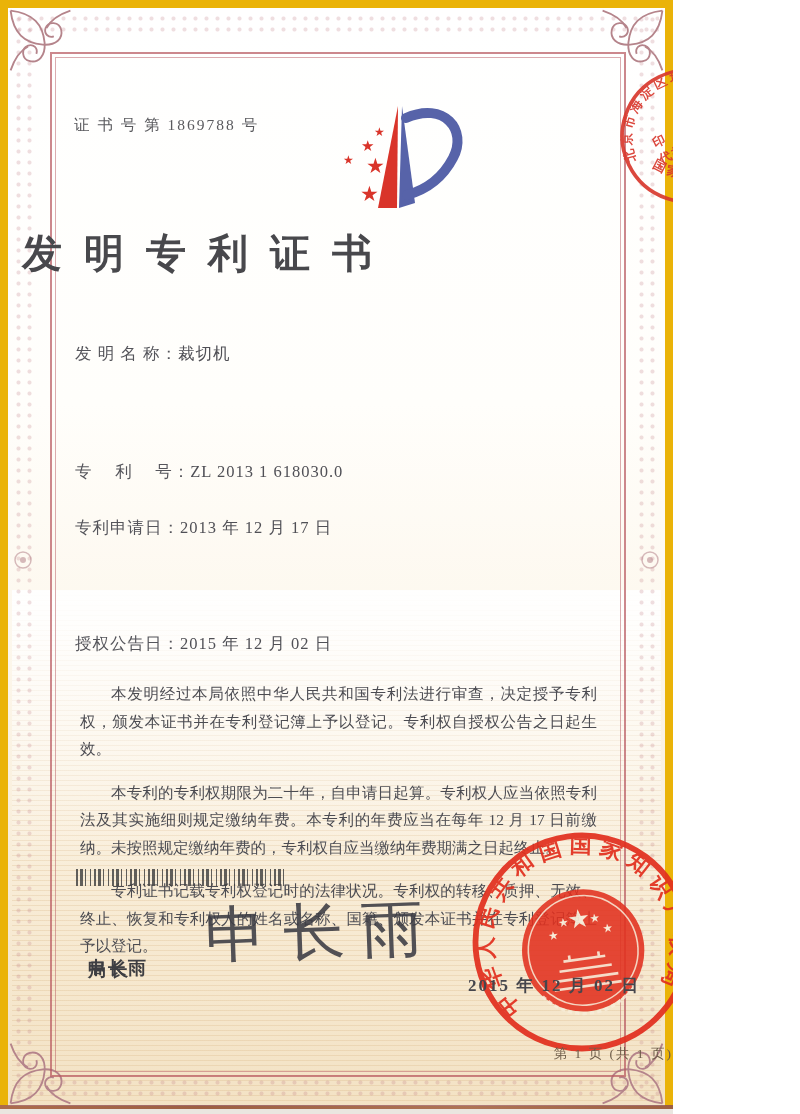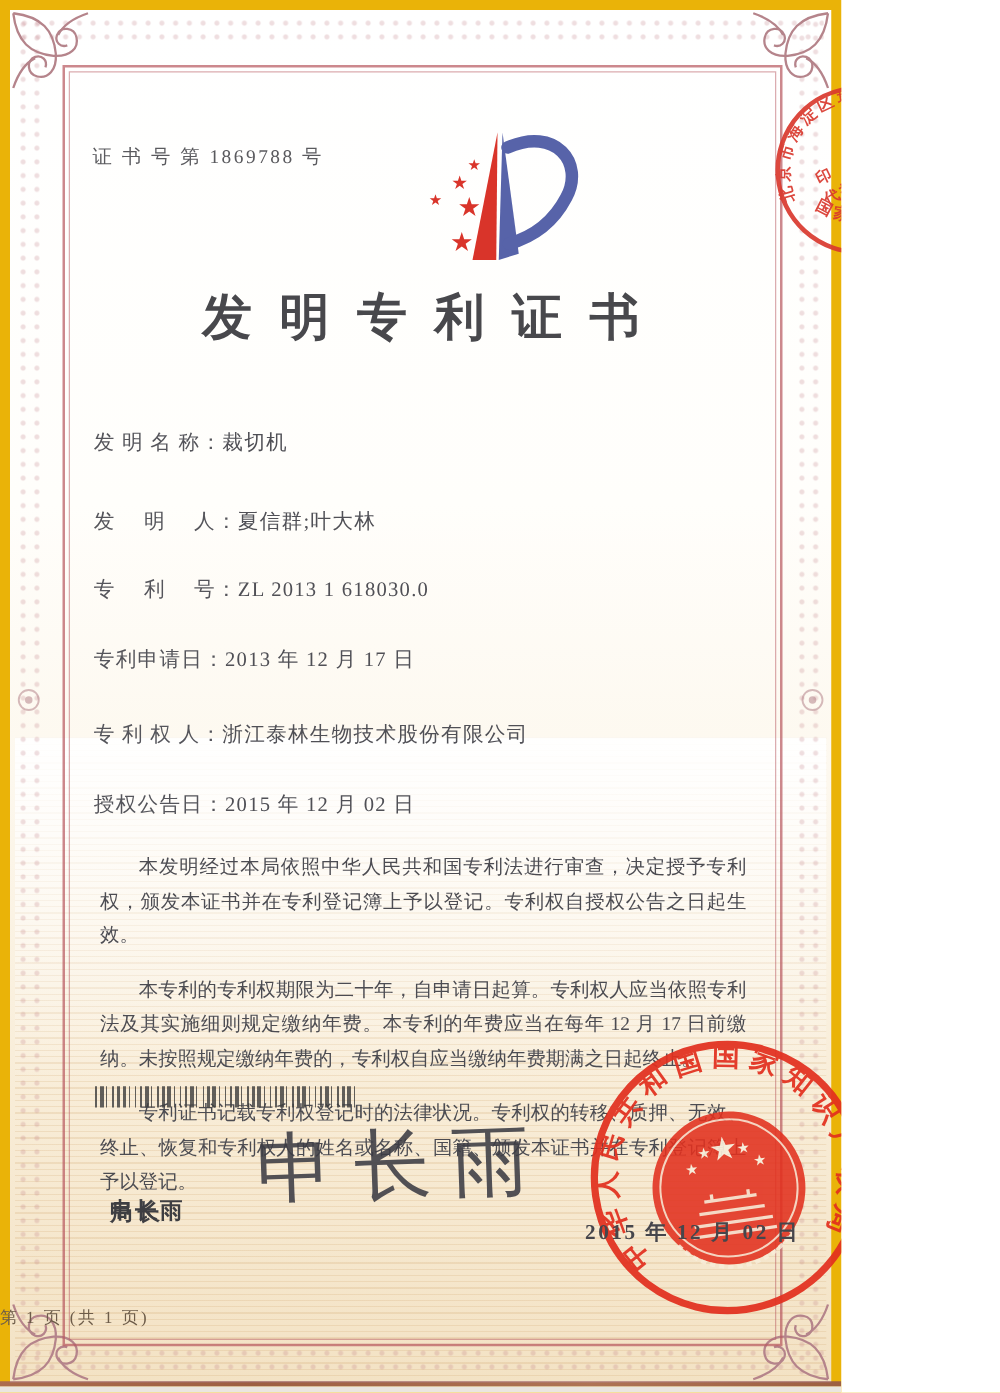--- a/index.html
+++ b/index.html
@@ -24,21 +24,21 @@
   .c-tl{left:6px;top:6px;transform:rotate(180deg);}
   .c-tr{right:6px;top:6px;transform:rotate(270deg);}
   .c-bl{left:6px;bottom:6px;transform:rotate(90deg);}
   .c-br{right:6px;bottom:6px;}
   .medal{position:absolute;width:30px;height:30px;opacity:.55;}
   .m-left{left:8px;top:545px;}
   .m-right{right:8px;top:545px;}
   .cert-no{position:absolute;left:74px;top:115px;font-size:15.5px;color:#5a5a5e;letter-spacing:2px;}
   .logo{position:absolute;left:328px;top:100px;width:152px;height:118px;}
   .stamp{position:absolute;left:616px;top:64px;width:144px;height:144px;transform:rotate(-26deg);opacity:.92;}
-  .title{position:absolute;left:0;right:0;top:226px;margin:0;text-align:center;font-size:40px;
+  .title{position:absolute;left:0;right:0;top:226px;margin:0;text-align:left;font-size:40px;
         font-weight:600;color:#48484c;letter-spacing:22px;text-indent:22px;}
   .row{position:absolute;left:75px;font-size:16.5px;color:#54545a;letter-spacing:1px;white-space:nowrap;}
   .r1{top:343px}.r2{top:406px}.r3{top:461px}.r4{top:517px}.r5{top:577px}.r6{top:633px}
   .row .f-label{color:#55555b;margin-top:16px;}
   .row .f-value{color:#505056;}
   .body-text{position:absolute;left:64px;right:60px;top:664px;font-size:15.5px;line-height:27.5px;
         color:#4c4c52;text-align:justify;}
   .body-text p{margin:16px;text-indent:2em;}
   .barcode{position:absolute;left:76px;top:869px;width:212px;height:17px;opacity:.82;
         background:repeating-linear-gradient(90deg,#3f3f3f 0 2px,rgba(0,0,0,0) 2px 4px,#3f3f3f 4px 7px,
@@ -48,21 +48,21 @@
   .director-name{position:absolute;left:88px;top:956px;font-size:18px;color:#3e3e42;letter-spacing:2px;
         font-weight:600;font-family:"Liberation Sans",sans-serif;}
   .signature{position:absolute;left:205px;top:890px;font-size:62px;color:#3c3c44;letter-spacing:16px;
         transform:rotate(-2deg);opacity:.88;font-weight:500;}
   .seal{position:absolute;left:466px;top:826px;width:232px;height:232px;transform:rotate(-8deg);opacity:.93;}
   .seal-ring-text{font-size:21px;letter-spacing:6.5px;fill:#e2301f;font-weight:600;}
   .stamp-ring-text{font-size:12.5px;letter-spacing:3px;fill:#d9392e;font-weight:600;}
   .stamp-center{font-size:12px;fill:#d9392e;font-weight:600;}
   .seal-date{position:absolute;left:468px;top:974px;font-size:17px;color:#46464c;letter-spacing:2px;
         font-weight:600;z-index:3;}
-  .footer{position:absolute;left:0;right:0;top:1045px;text-align:left;font-size:13.5px;color:#6d5c49;
+  .footer{position:absolute;left:0;right:0;top:1045px;text-align:right;font-size:13.5px;color:#6d5c49;
         letter-spacing:2px;}
   .photo-edge{position:absolute;left:0;right:0;bottom:5px;height:4px;opacity:.8;
         background:linear-gradient(90deg,#9c5a5e,#8a4a50 30%,#a06468 70%,#8a4a50);}
   .photo-edge-under{position:absolute;left:0;right:0;bottom:0;height:5px;background:#eae6e0;}
 </style>
 </head>
 <body>
 
 <div class="page">
 
@@ -145,31 +145,25 @@
     </text>
     <text class="stamp-center" x="70" y="66" text-anchor="middle" letter-spacing="5">印 花 税</text>
     <text class="stamp-center" x="70" y="83" text-anchor="middle" letter-spacing="2">代扣专用章</text>
   </svg>
 
   <h1 class="title">发明专利证书</h1>
 
   <div class="row r1">
     <span class="f-label">发 明 名 称：</span><span class="f-value">裁切机</span>
   </div>
-  <div class="row r2">
-    <span class="f-label">发　 明　 人：</span><span class="f-value">夏信群;叶大林</span>
-  </div>
   <div class="row r3">
     <span class="f-label">专　 利　 号：</span><span class="f-value">ZL 2013 1 618030.0</span>
   </div>
   <div class="row r4">
     <span class="f-label">专利申请日：</span><span class="f-value">2013 年 12 月 17 日</span>
-  </div>
-  <div class="row r5">
-    <span class="f-label">专 利 权 人：</span><span class="f-value">浙江泰林生物技术股份有限公司</span>
   </div>
   <div class="row r6">
     <span class="f-label">授权公告日：</span><span class="f-value">2015 年 12 月 02 日</span>
   </div>
 
   <div class="body-text">
     <p>本发明经过本局依照中华人民共和国专利法进行审查，决定授予专利权，颁发本证书并在专利登记簿上予以登记。专利权自授权公告之日起生效。</p>
     <p>本专利的专利权期限为二十年，自申请日起算。专利权人应当依照专利法及其实施细则规定缴纳年费。本专利的年费应当在每年 12 月 17 日前缴纳。未按照规定缴纳年费的，专利权自应当缴纳年费期满之日起终止。</p>
     <p>专利证书记载专利权登记时的法律状况。专利权的转移、质押、无效、终止、恢复和专利权人的姓名或名称、国籍、颁发本证书并在专利登记簿上予以登记。</p>
   </div>

